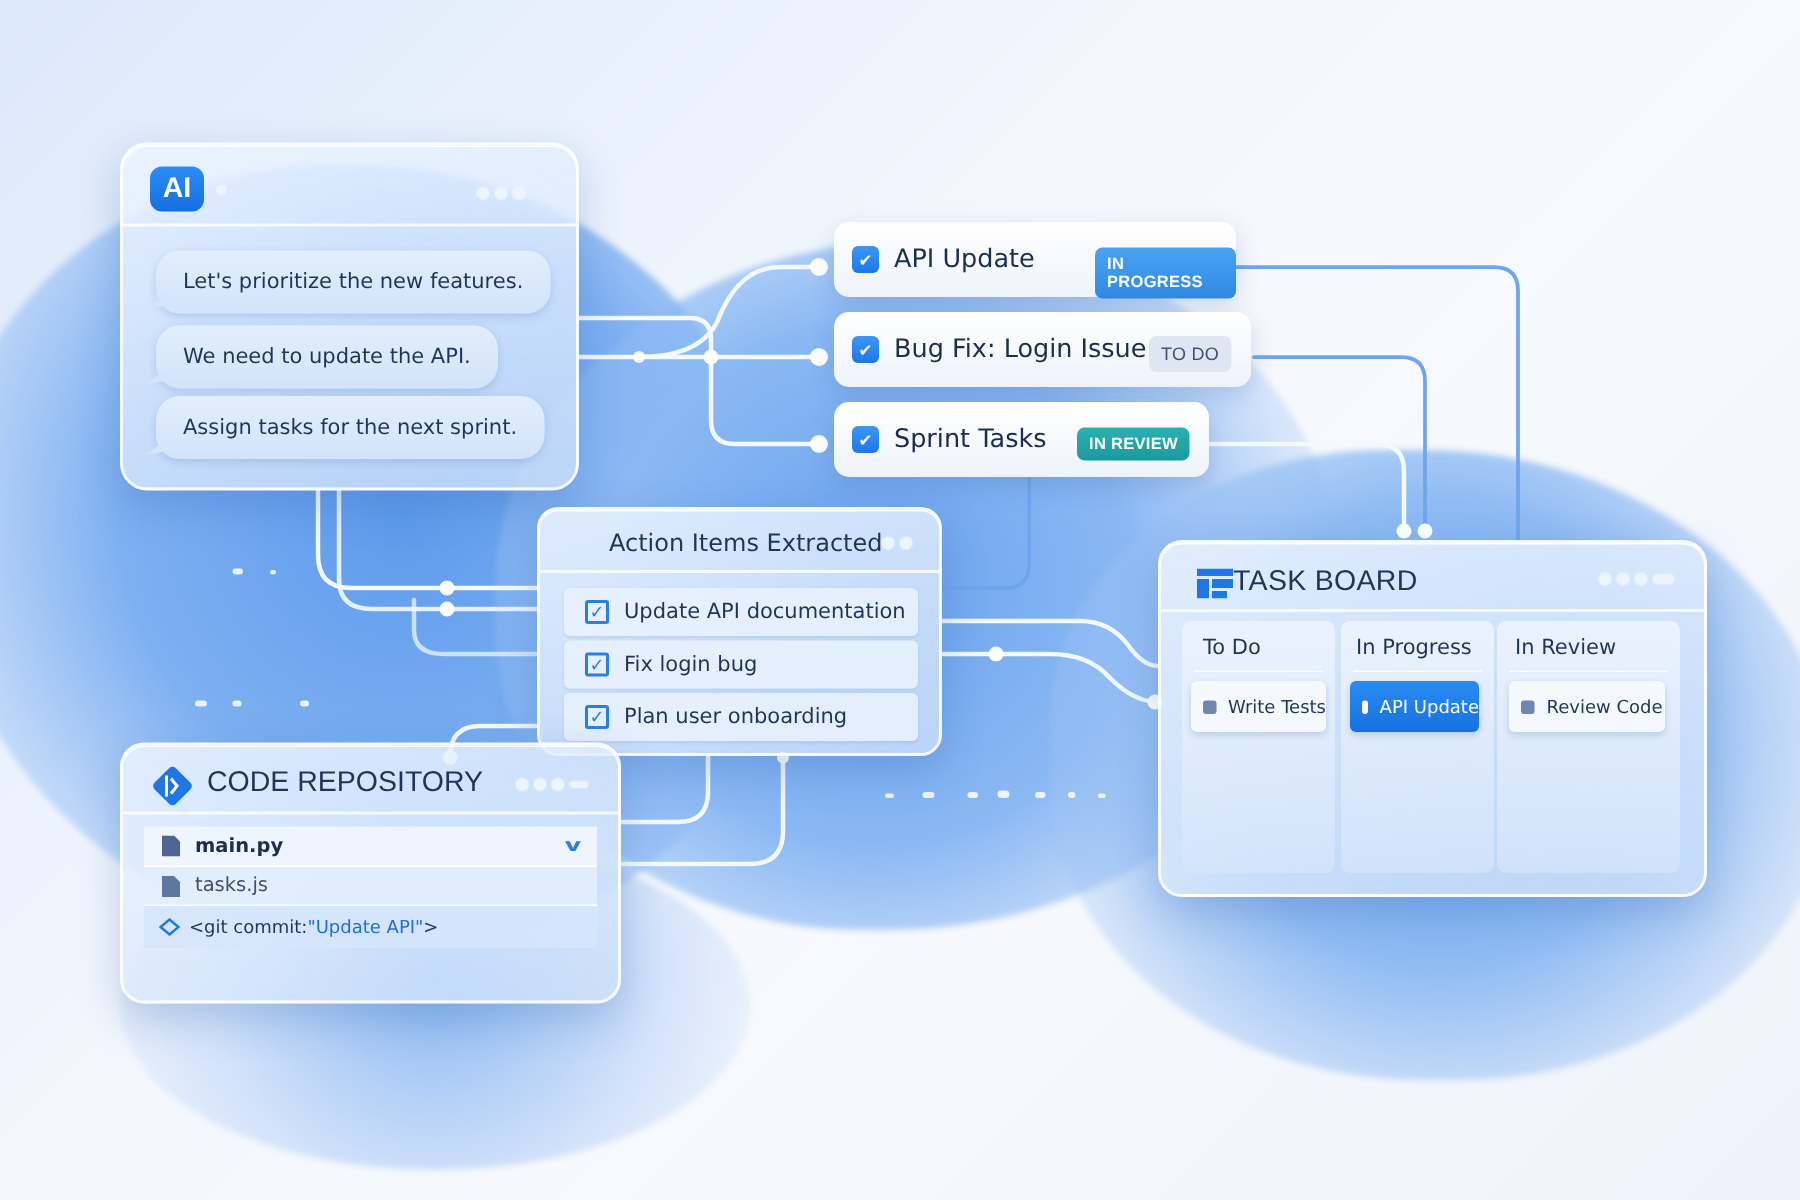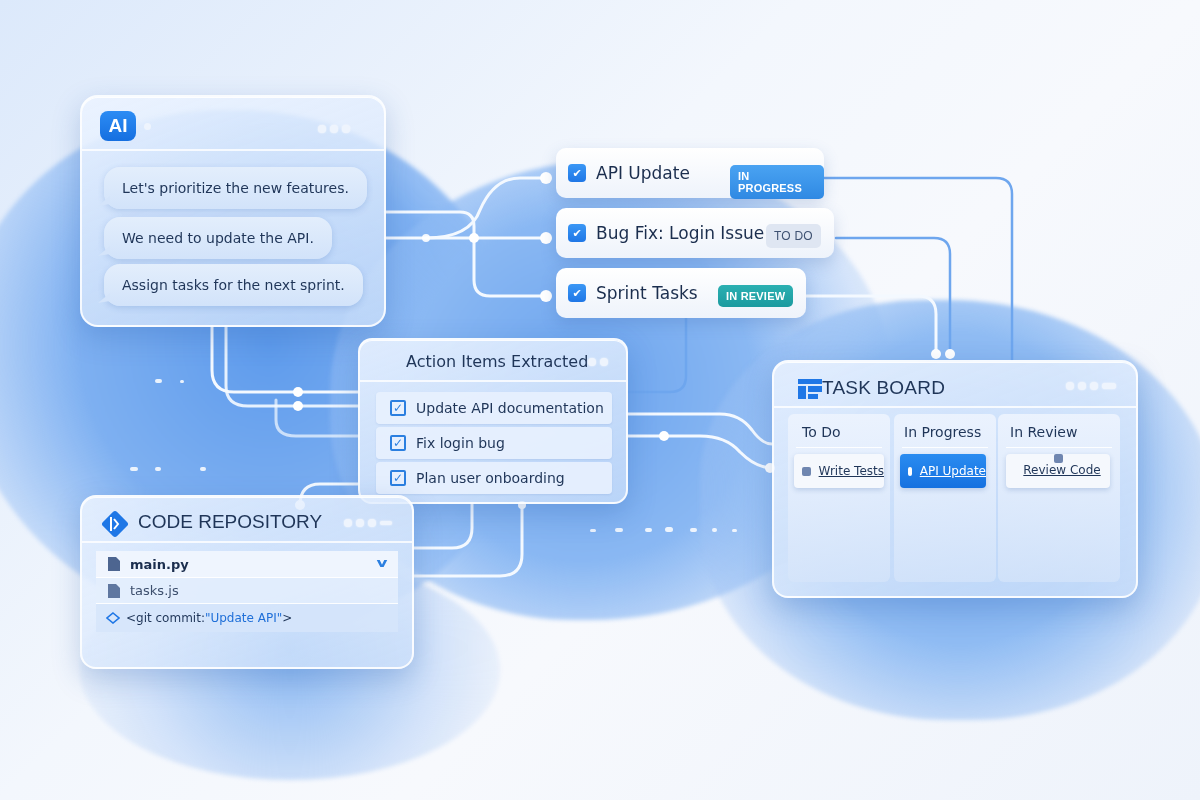--- a/index.html
+++ b/index.html
@@ -52,21 +52,21 @@
   .act-row { position: absolute; left: 16px; width: 236px; height: 32px; background: rgba(232,241,254,0.9); border-radius: 4px; display: flex; align-items: center; padding-left: 14px; font-size: 14px; color: #1f3558; box-shadow: 0 1px 2px rgba(60,100,170,0.12); }
   .act-chk { width: 16px; height: 16px; border: 2px solid #2b7fe0; border-radius: 2px; color: #2b7fe0; font-size: 12px; line-height: 12px; text-align: center; margin-right: 10px; font-weight: bold; }
 
   
   #board { left: 772px; top: 360px; width: 366px; height: 238px; border-radius: 16px; }
   .board-title { position: absolute; left: 48px; top: 15px; font-family: "Liberation Sans", sans-serif; font-size: 19px; color: #1f3558; letter-spacing: 0.2px; }
   .board-icon { position: absolute; left: 24px; top: 17px; width: 24px; height: 20px; }
   .col { position: absolute; top: 52px; width: 102px; height: 168px; border-radius: 6px; background: linear-gradient(rgba(236,243,254,0.95), rgba(214,229,250,0.7)); }
   .col-title { position: absolute; left: 14px; top: 10px; font-size: 14px; color: #1f3558; }
   .col-line { position: absolute; left: 8px; right: 8px; top: 33px; height: 1px; background: rgba(255,255,255,0.9); }
-  .col-card { position: absolute; left: 6px; top: 40px; width: 90px; height: 34px; border-radius: 4px; background: #f5f8fd; box-shadow: 0 2px 5px rgba(50,90,160,0.22); display: flex; align-items: center; padding-left: 8px; font-size: 12px; color: #1f3558; white-space: nowrap; text-decoration: underline; }
+  .col-card { position: absolute; left: 6px; top: 40px; width: 90px; height: 34px; border-radius: 4px; background: #f5f8fd; box-shadow: 0 2px 5px rgba(50,90,160,0.22); display: flex; align-items: center; padding-left: 8px; font-size: 12px; color: #1f3558; white-space: nowrap; }
   .col-card .sq { width: 9px; height: 9px; background: #6f86b0; border-radius: 2px; margin-right: 8px; }
   .col-card.active { background: linear-gradient(#2a8cf1, #1671e0); color: #fff; width: 86px; }
   .col-card.active .sq { background: #fff; }
 
   
   #repo { left: 80px; top: 495px; width: 334px; height: 174px; border-radius: 16px; }
   .repo-title { position: absolute; left: 56px; top: 14px; font-family: "Liberation Sans", sans-serif; font-size: 19px; color: #1f3558; }
   .repo-icon { position: absolute; left: 16px; top: 10px; width: 34px; height: 34px; }
   .file-list { position: absolute; left: 14px; top: 54px; width: 302px; }
   .file { height: 26px; display: flex; align-items: center; padding-left: 12px; font-size: 13px; color: #3d4f6d; border-bottom: 1px solid rgba(255,255,255,0.9); background: rgba(228,238,253,0.85); }
@@ -219,21 +219,21 @@
     <div class="col-title" style="left:10px;">In Progress</div>
     <div class="col-line"></div>
     <div class="col-card active">
         <span class="sq"></span>
         <span>API Update</span>
       </div>
   </div>
   <div class="col" style="left:224px; width:122px;">
     <div class="col-title" style="left:12px;">In Review</div>
     <div class="col-line"></div>
-    <div class="col-card" style="left:8px; width:104px;flex-direction:column;">
+    <div class="col-card" style="left:8px; width:104px;">
         <span class="sq"></span>
         <span>Review Code</span>
       </div>
   </div>
 </div>
 
 <div class="glass" id="repo">
   <svg class="repo-icon" viewBox="0 0 34 34">
     <rect x="7" y="7" width="20" height="20" rx="3" transform="rotate(45 17 17)" fill="#1f77e6"></rect>
     <line x1="13" y1="10" x2="13" y2="24" stroke="#fff" stroke-width="2"></line>

